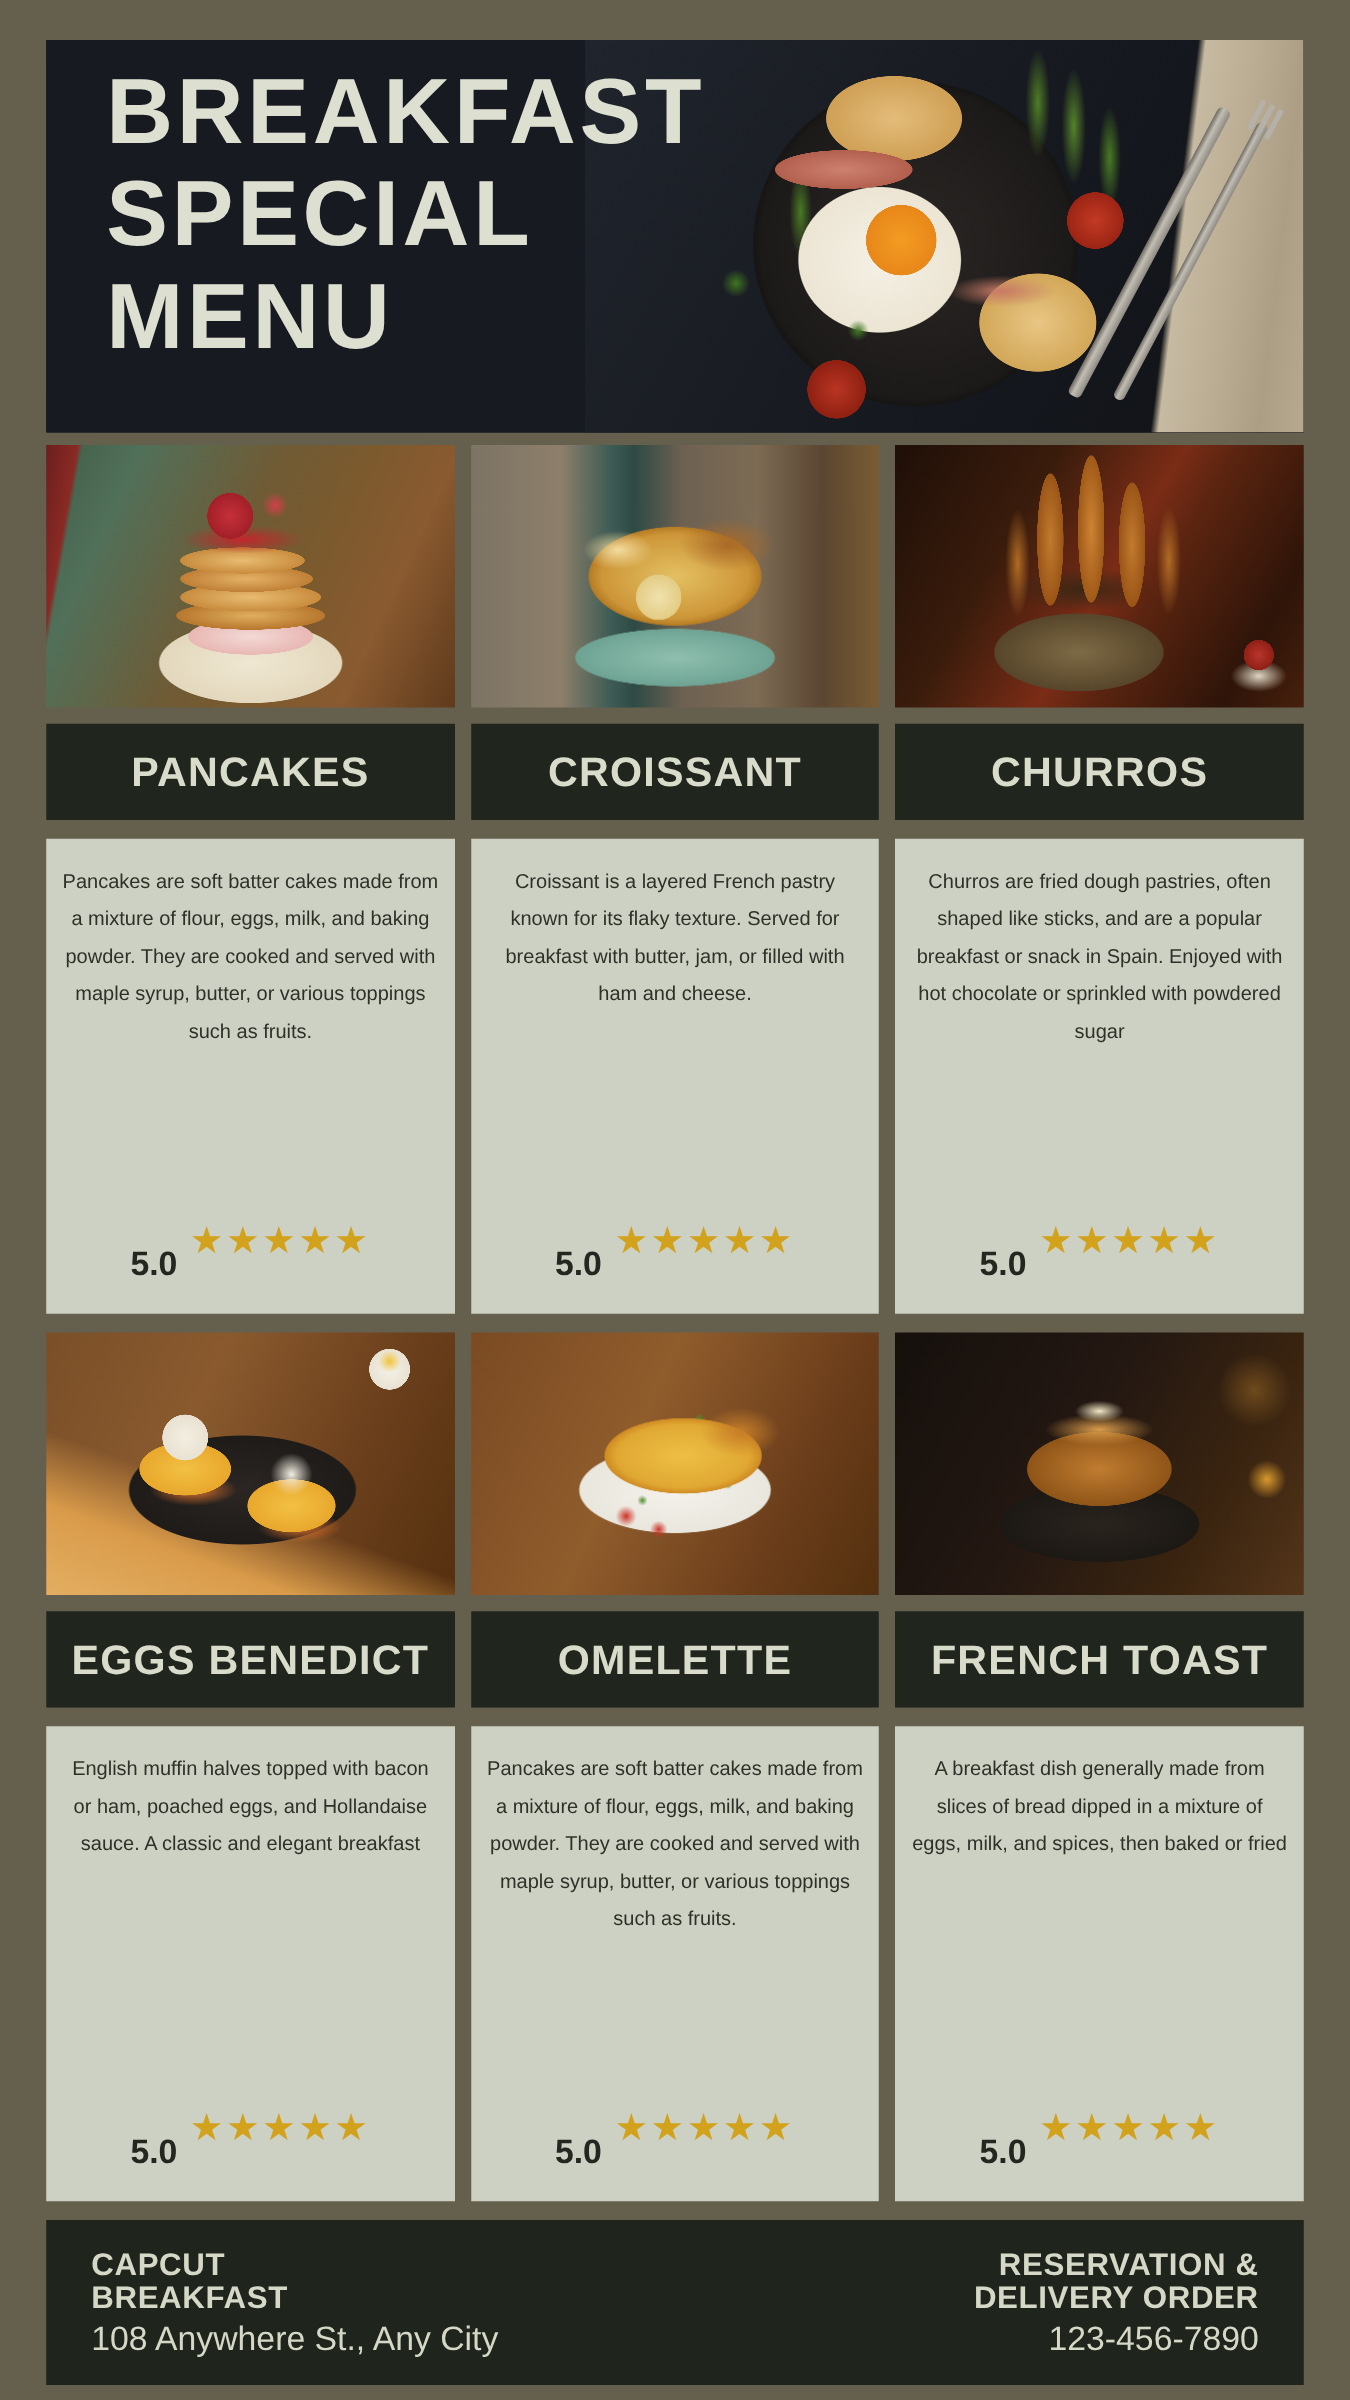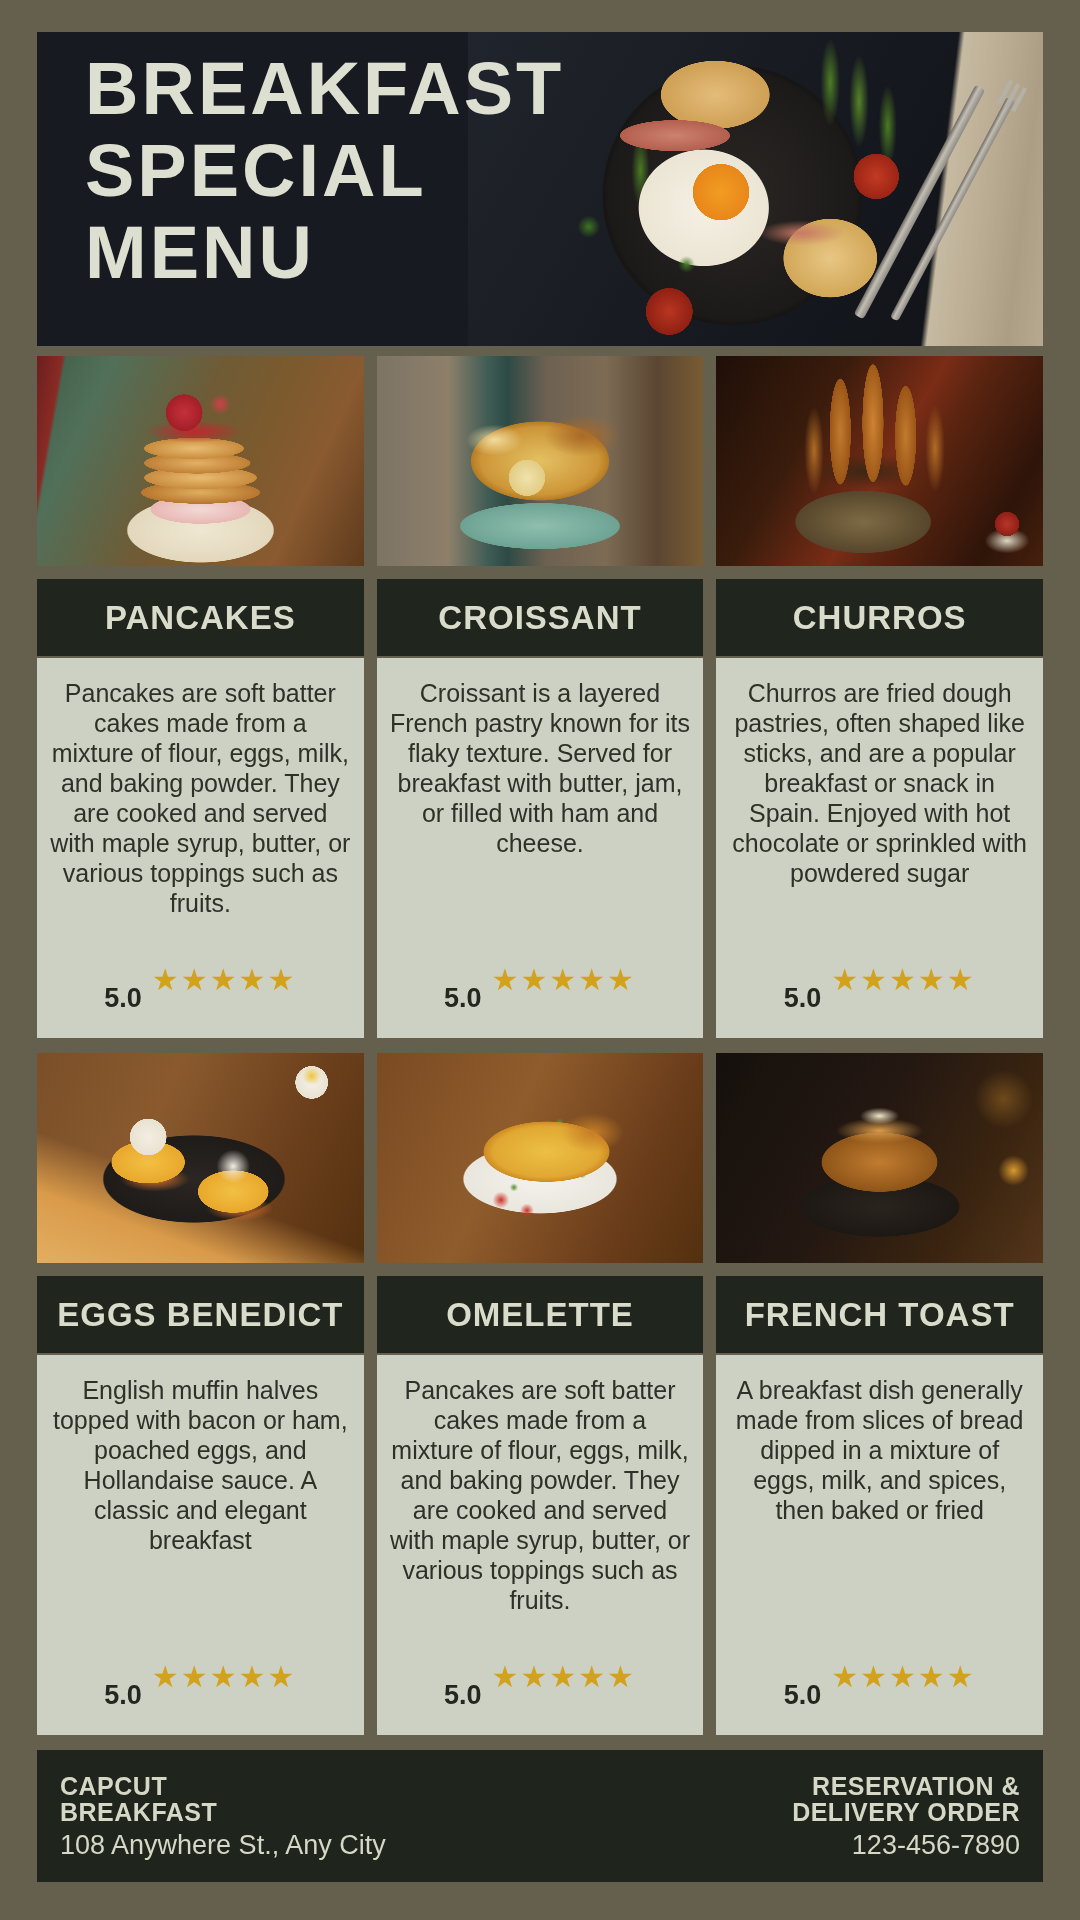--- a/index.html
+++ b/index.html
@@ -58,31 +58,31 @@
   .fork:before{content:"";position:absolute;top:-16px;left:-6px;width:20px;height:26px;
     background:linear-gradient(90deg,#b5b1a8 20%,rgba(0,0,0,0) 21%,rgba(0,0,0,0) 39%,#b5b1a8 40%,#b5b1a8 60%,rgba(0,0,0,0) 61%,rgba(0,0,0,0) 79%,#b5b1a8 80%);}
   
   .menu-grid{
     display:grid;grid-template-columns:repeat(3,1fr);
     column-gap:13px;row-gap:15px;margin-top:10px;
   }
   .menu-card{display:flex;flex-direction:column;}
   .photo{height:210px;margin-bottom:13px;}
   .titlebar{
-    height:77px;margin-bottom:2px;background:#20251d;
+    height:77px;margin-bottom:15px;background:#20251d;
     display:flex;align-items:center;justify-content:center;
     color:#d9dcca;font-weight:bold;font-size:33px;letter-spacing:1px;
   }
   .cardbody{
     height:380px;background:#cdd1c4;box-sizing:border-box;
     display:flex;flex-direction:column;justify-content:space-between;
     padding:20px 13px 24px 13px;
   }
   .desc{
-    color:#2e3128;font-size:25px;line-height:30px;text-align:center;
+    color:#2e3128;font-size:16px;line-height:30px;text-align:center;
   }
   .rating{display:flex;align-items:center;justify-content:center;gap:10px;}
   .rating .val{color:#23271f;font-weight:bold;font-size:27px;margin-top:38px;}
   .rating .stars{color:#d2a21c;font-size:30px;letter-spacing:2px;line-height:30px;}
   
   .ph-pancakes{background:
     radial-gradient(circle 26px at 45% 27%, #c5303a 0%, #a31f28 70%, rgba(0,0,0,0) 71%),
     radial-gradient(circle 15px at 56% 23%, #d04048 0%, rgba(0,0,0,0) 70%),
     radial-gradient(ellipse 70px 16px at 48% 36%, #c2272d 0%, rgba(0,0,0,0) 70%),
     radial-gradient(ellipse 62px 13px at 48% 44%, #e8bc72 0%, #c98c3e 80%, rgba(0,0,0,0) 81%),
@@ -138,21 +138,21 @@
     radial-gradient(ellipse 62px 18px at 50% 37%, #d99b4a 0%, rgba(0,0,0,0) 70%),
     radial-gradient(ellipse 82px 42px at 50% 52%, #c07c30 0%, #8f5518 70%, rgba(0,0,0,0) 71%),
     radial-gradient(ellipse 132px 50px at 50% 73%, #2a241e 0%, #1c1814 60%, rgba(0,0,0,0) 61%),
     radial-gradient(circle 22px at 91% 56%, #d99a2e 0%, rgba(0,0,0,0) 70%),
     radial-gradient(circle 42px at 88% 22%, #6e4a1c 0%, rgba(0,0,0,0) 70%),
     linear-gradient(120deg, #15100c 0%, #241812 45%, #3a2410 75%, #54351a 100%);}
   
   .footer{
     height:132px;margin-top:15px;background:#1f241c;
     display:flex;align-items:center;justify-content:space-between;
-    box-sizing:border-box;padding:0 23px;color:#d5d8c6;
+    box-sizing:border-box;padding:0 36px;color:#d5d8c6;
   }
   .f-left{text-align:left;}
   .f-right{text-align:right;}
   .f-bold{font-weight:bold;font-size:25px;line-height:26px;letter-spacing:0.5px;}
   .f-reg{font-size:27px;line-height:30px;margin-top:5px;}
 </style>
 </head>
 <body>
 
 <div class="poster">

